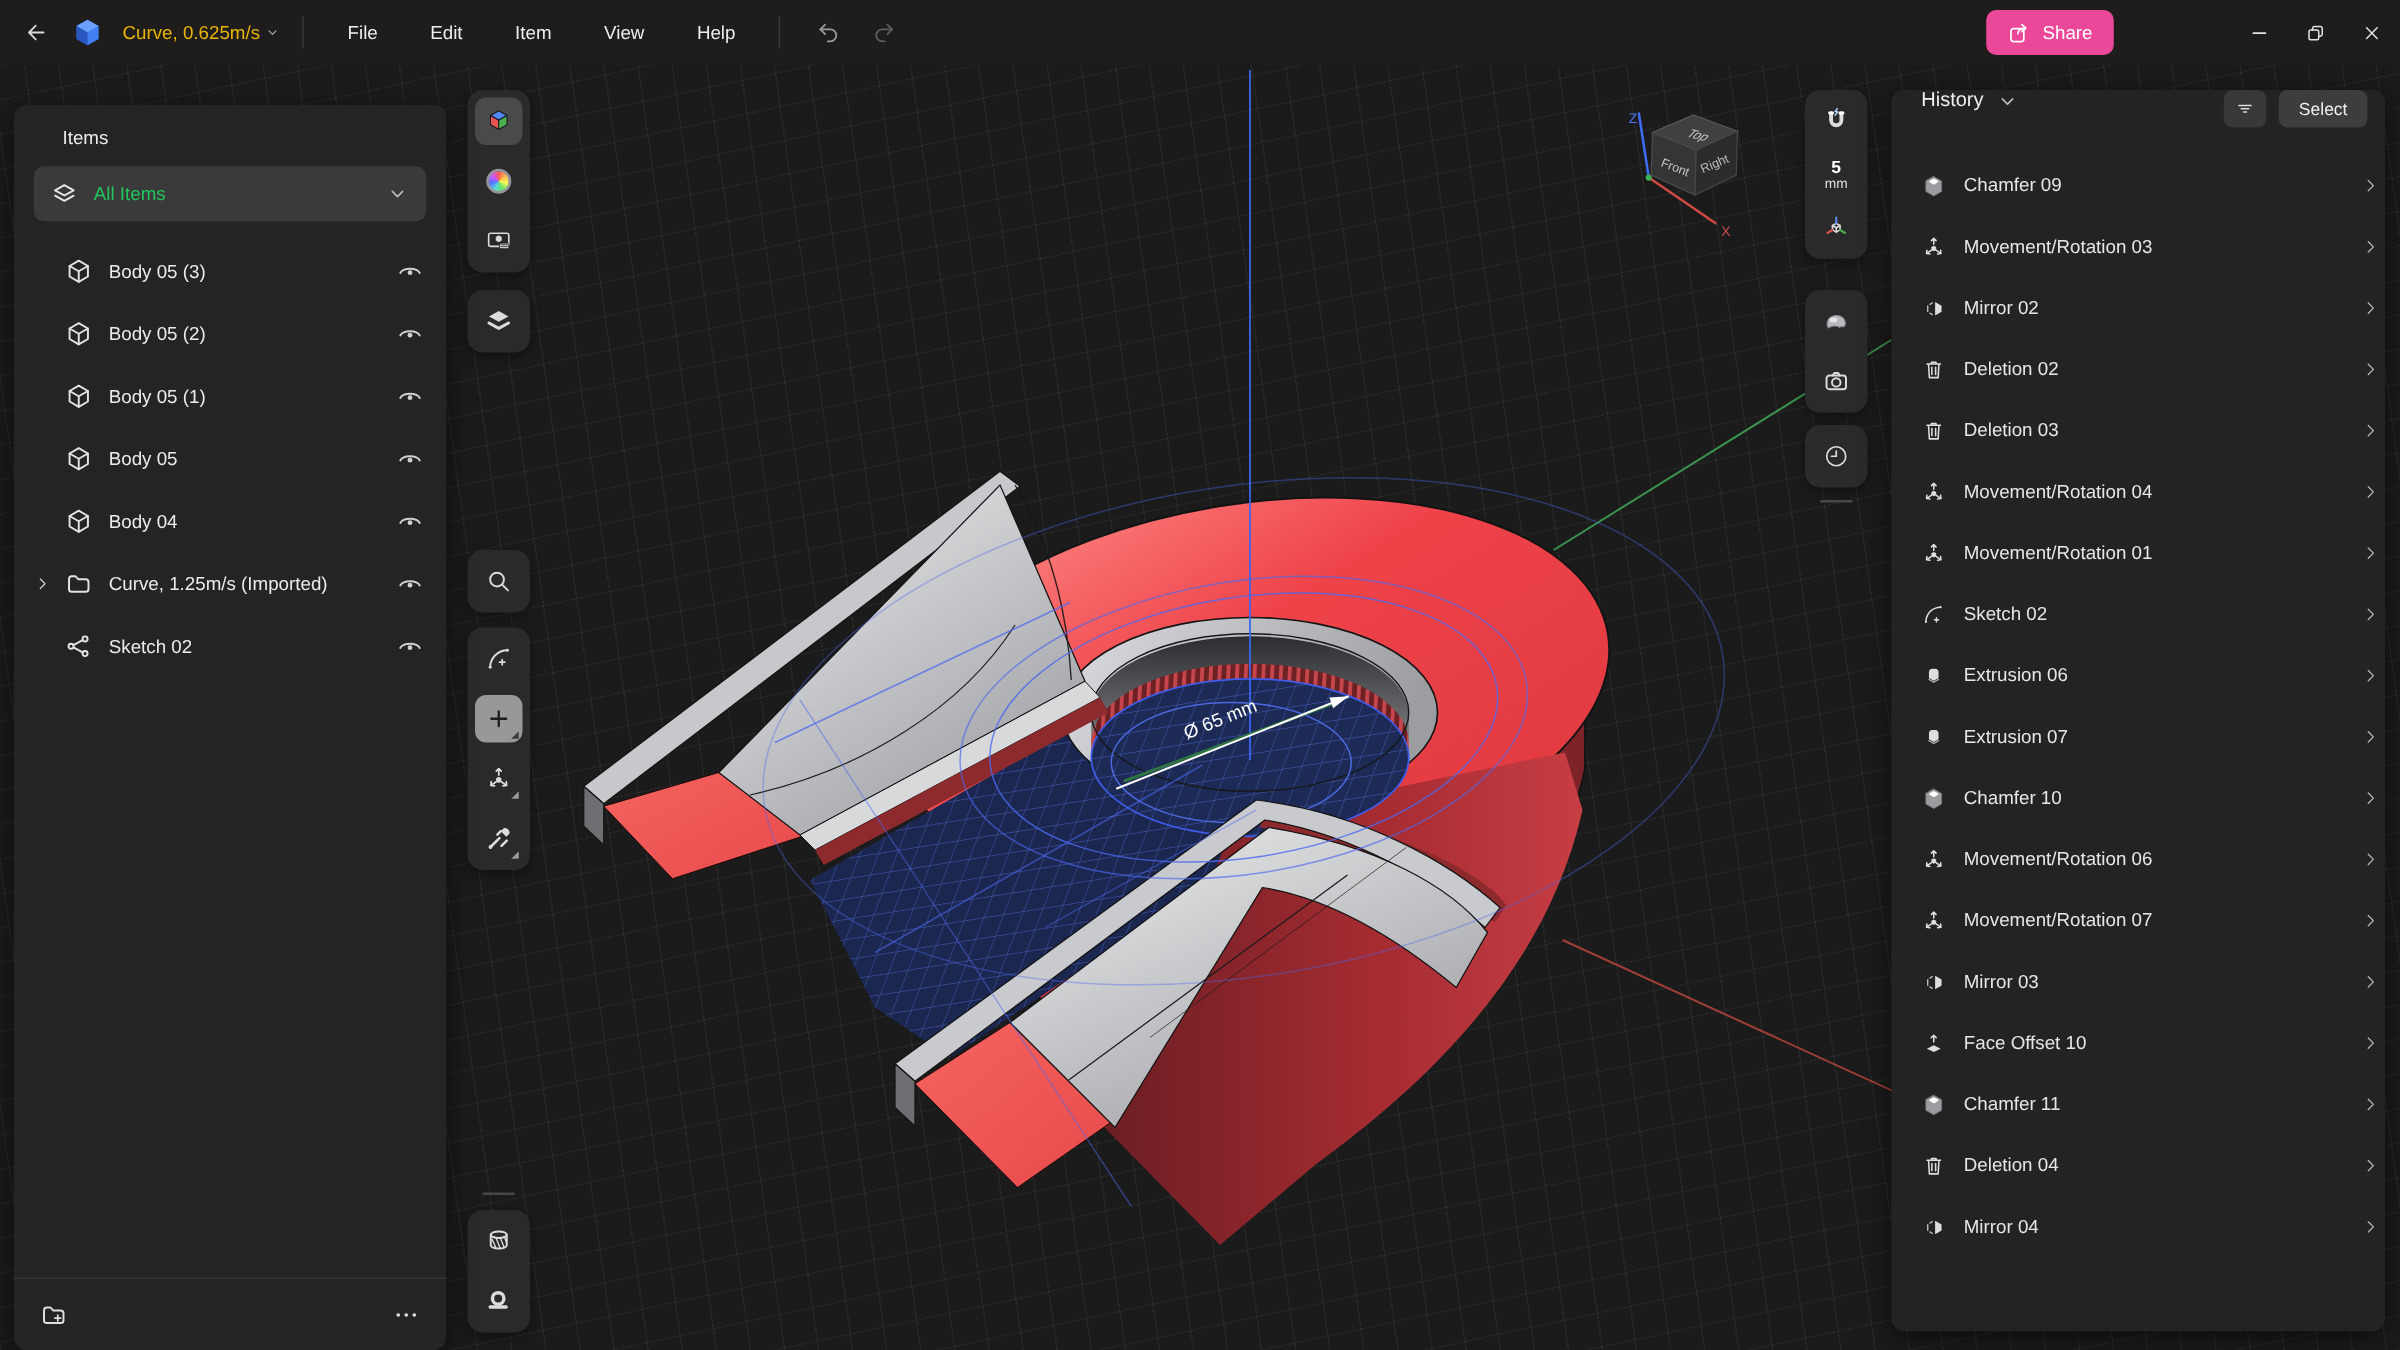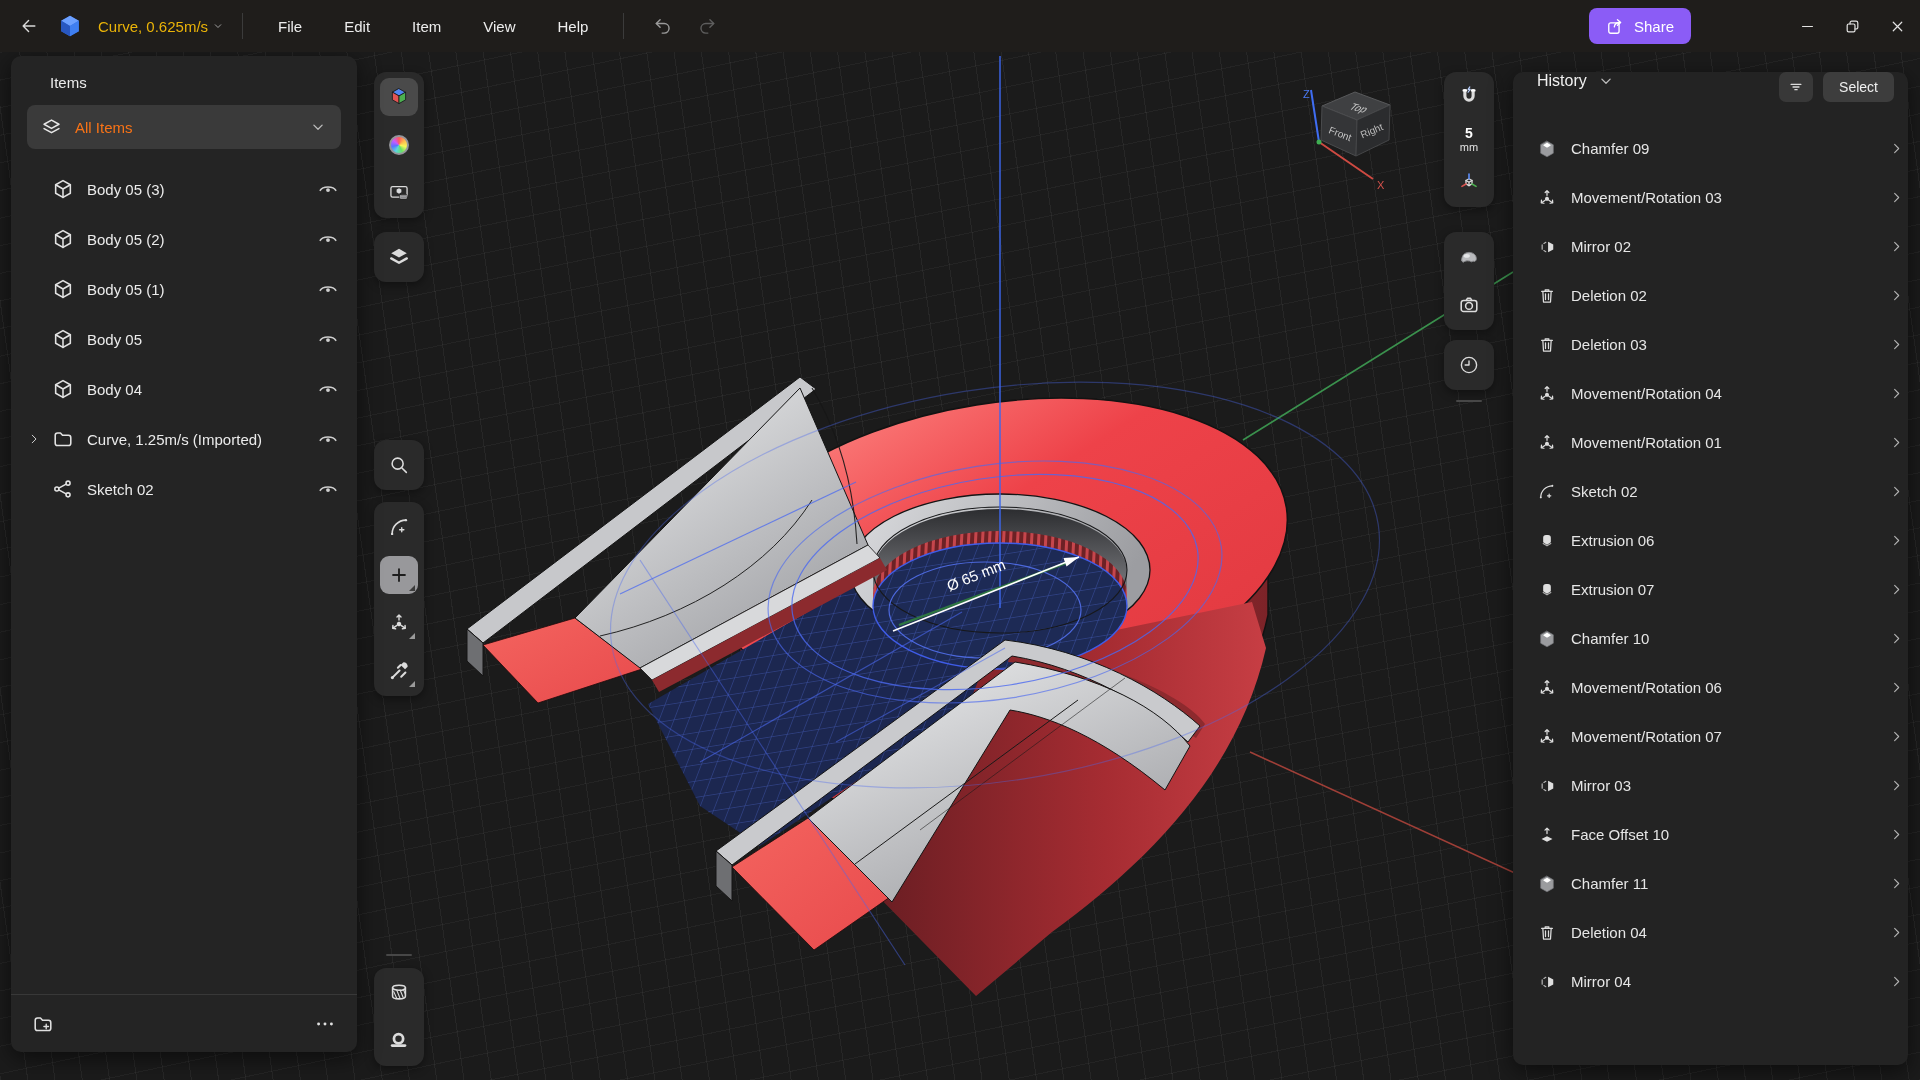--- a/index.html
+++ b/index.html
@@ -14,46 +14,46 @@
     display:flex; align-items:center; justify-content:center; padding:5px; cursor:pointer; }
   .logo { width:24px; height:24px; margin-left:14px; }
   .doc { display:flex; align-items:center; margin-left:16px; cursor:pointer; }
   .doc span.t { font-size:15px; color:#eab308; }
   .doc .chev { width:20px; height:20px; color:#b5b5b5; padding:4px; }
   .vsep { width:1px; height:26px; background:#3b3b3b; margin:0 14px; }
   .menu-item { border:none; background:transparent; color:#ededed; font-size:15px;
     font-family:inherit; padding:12px 21px; height:52px; cursor:pointer; }
   #undo { color:#9b9b9b; margin-left:10px; }
   #redo { color:#5e5e5e; margin-left:14px; }
-  #share { margin-left:auto; height:36px; background:#8b5cf6; color:#fff; border:none;
+  #share { margin-left:auto; height:36px; background:#ec4899; color:#fff; border:none;
     border-radius:8px; display:flex; align-items:center; gap:9px; padding:0 17px;
     font-size:15px; font-family:inherit; cursor:pointer; margin-right:94px; }
   #share .shic { width:19px; height:19px; color:#fff; }
   .winbtn { width:45px; height:52px; border:none; background:transparent; color:#e3e3e3;
     display:flex; align-items:center; justify-content:center; cursor:pointer; }
   .winbtn .wic { width:17px; height:17px; }
 
   
   #viewport { position:absolute; left:0; top:52px; width:1920px; height:1028px;
     background-color:#1b1b1b;
     background-image:
       repeating-linear-gradient(82deg, rgba(255,255,255,0.05) 0 1px, transparent 1px 27px),
       repeating-linear-gradient(168deg, rgba(255,255,255,0.04) 0 1px, transparent 1px 27px); }
   #scene { position:absolute; left:0; top:52px; width:1920px; height:1028px; z-index:5; pointer-events:none; }
   #viewcube { position:absolute; left:1293px; top:82px; width:118px; height:112px; z-index:20; }
 
   
   .panel { position:absolute; background:#242424; border-radius:10px;
     box-shadow:0 6px 22px rgba(0,0,0,.55); z-index:30; }
-  #items-panel { left:11px; top:56px; width:346px; height:996px; }
+  #items-panel { left:11px; top:84px; width:346px; height:996px; }
   #items-panel .ptitle { padding:18px 0 0 39px; font-size:15px; color:#ebebeb; }
   #allitems { margin:14px 16px 0 16px; height:44px; background:#3a3a3a; border-radius:8px;
     display:flex; align-items:center; padding:0 14px; cursor:pointer; }
   #allitems .aicon { width:21px; height:21px; color:#e8e8e8; }
-  #allitems .albl { font-size:15px; margin-left:13px; color:#f97316; }
+  #allitems .albl { font-size:15px; margin-left:13px; color:#22c55e; }
   #allitems .chev { width:18px; height:18px; color:#bdbdbd; margin-left:auto; }
   #itemlist { margin-top:15px; }
   .row { height:50px; display:flex; align-items:center; padding:0 18px 0 41px; position:relative; cursor:pointer; }
   .row .exp { position:absolute; left:16px; width:14px; height:14px; color:#cfcfcf; }
   .row .ricon { width:22px; height:22px; color:#e3e3e3; flex:none; }
   .row .rlbl { font-size:15px; color:#ebebeb; margin-left:13px; flex:1; white-space:nowrap;
     overflow:hidden; text-overflow:ellipsis; }
   .eyebtn { width:22px; height:22px; border:none; background:transparent; color:#cfcfcf;
     padding:0; margin-left:8px; cursor:pointer; flex:none; }
   #items-bottom { position:absolute; left:0; right:0; bottom:0; height:58px;

